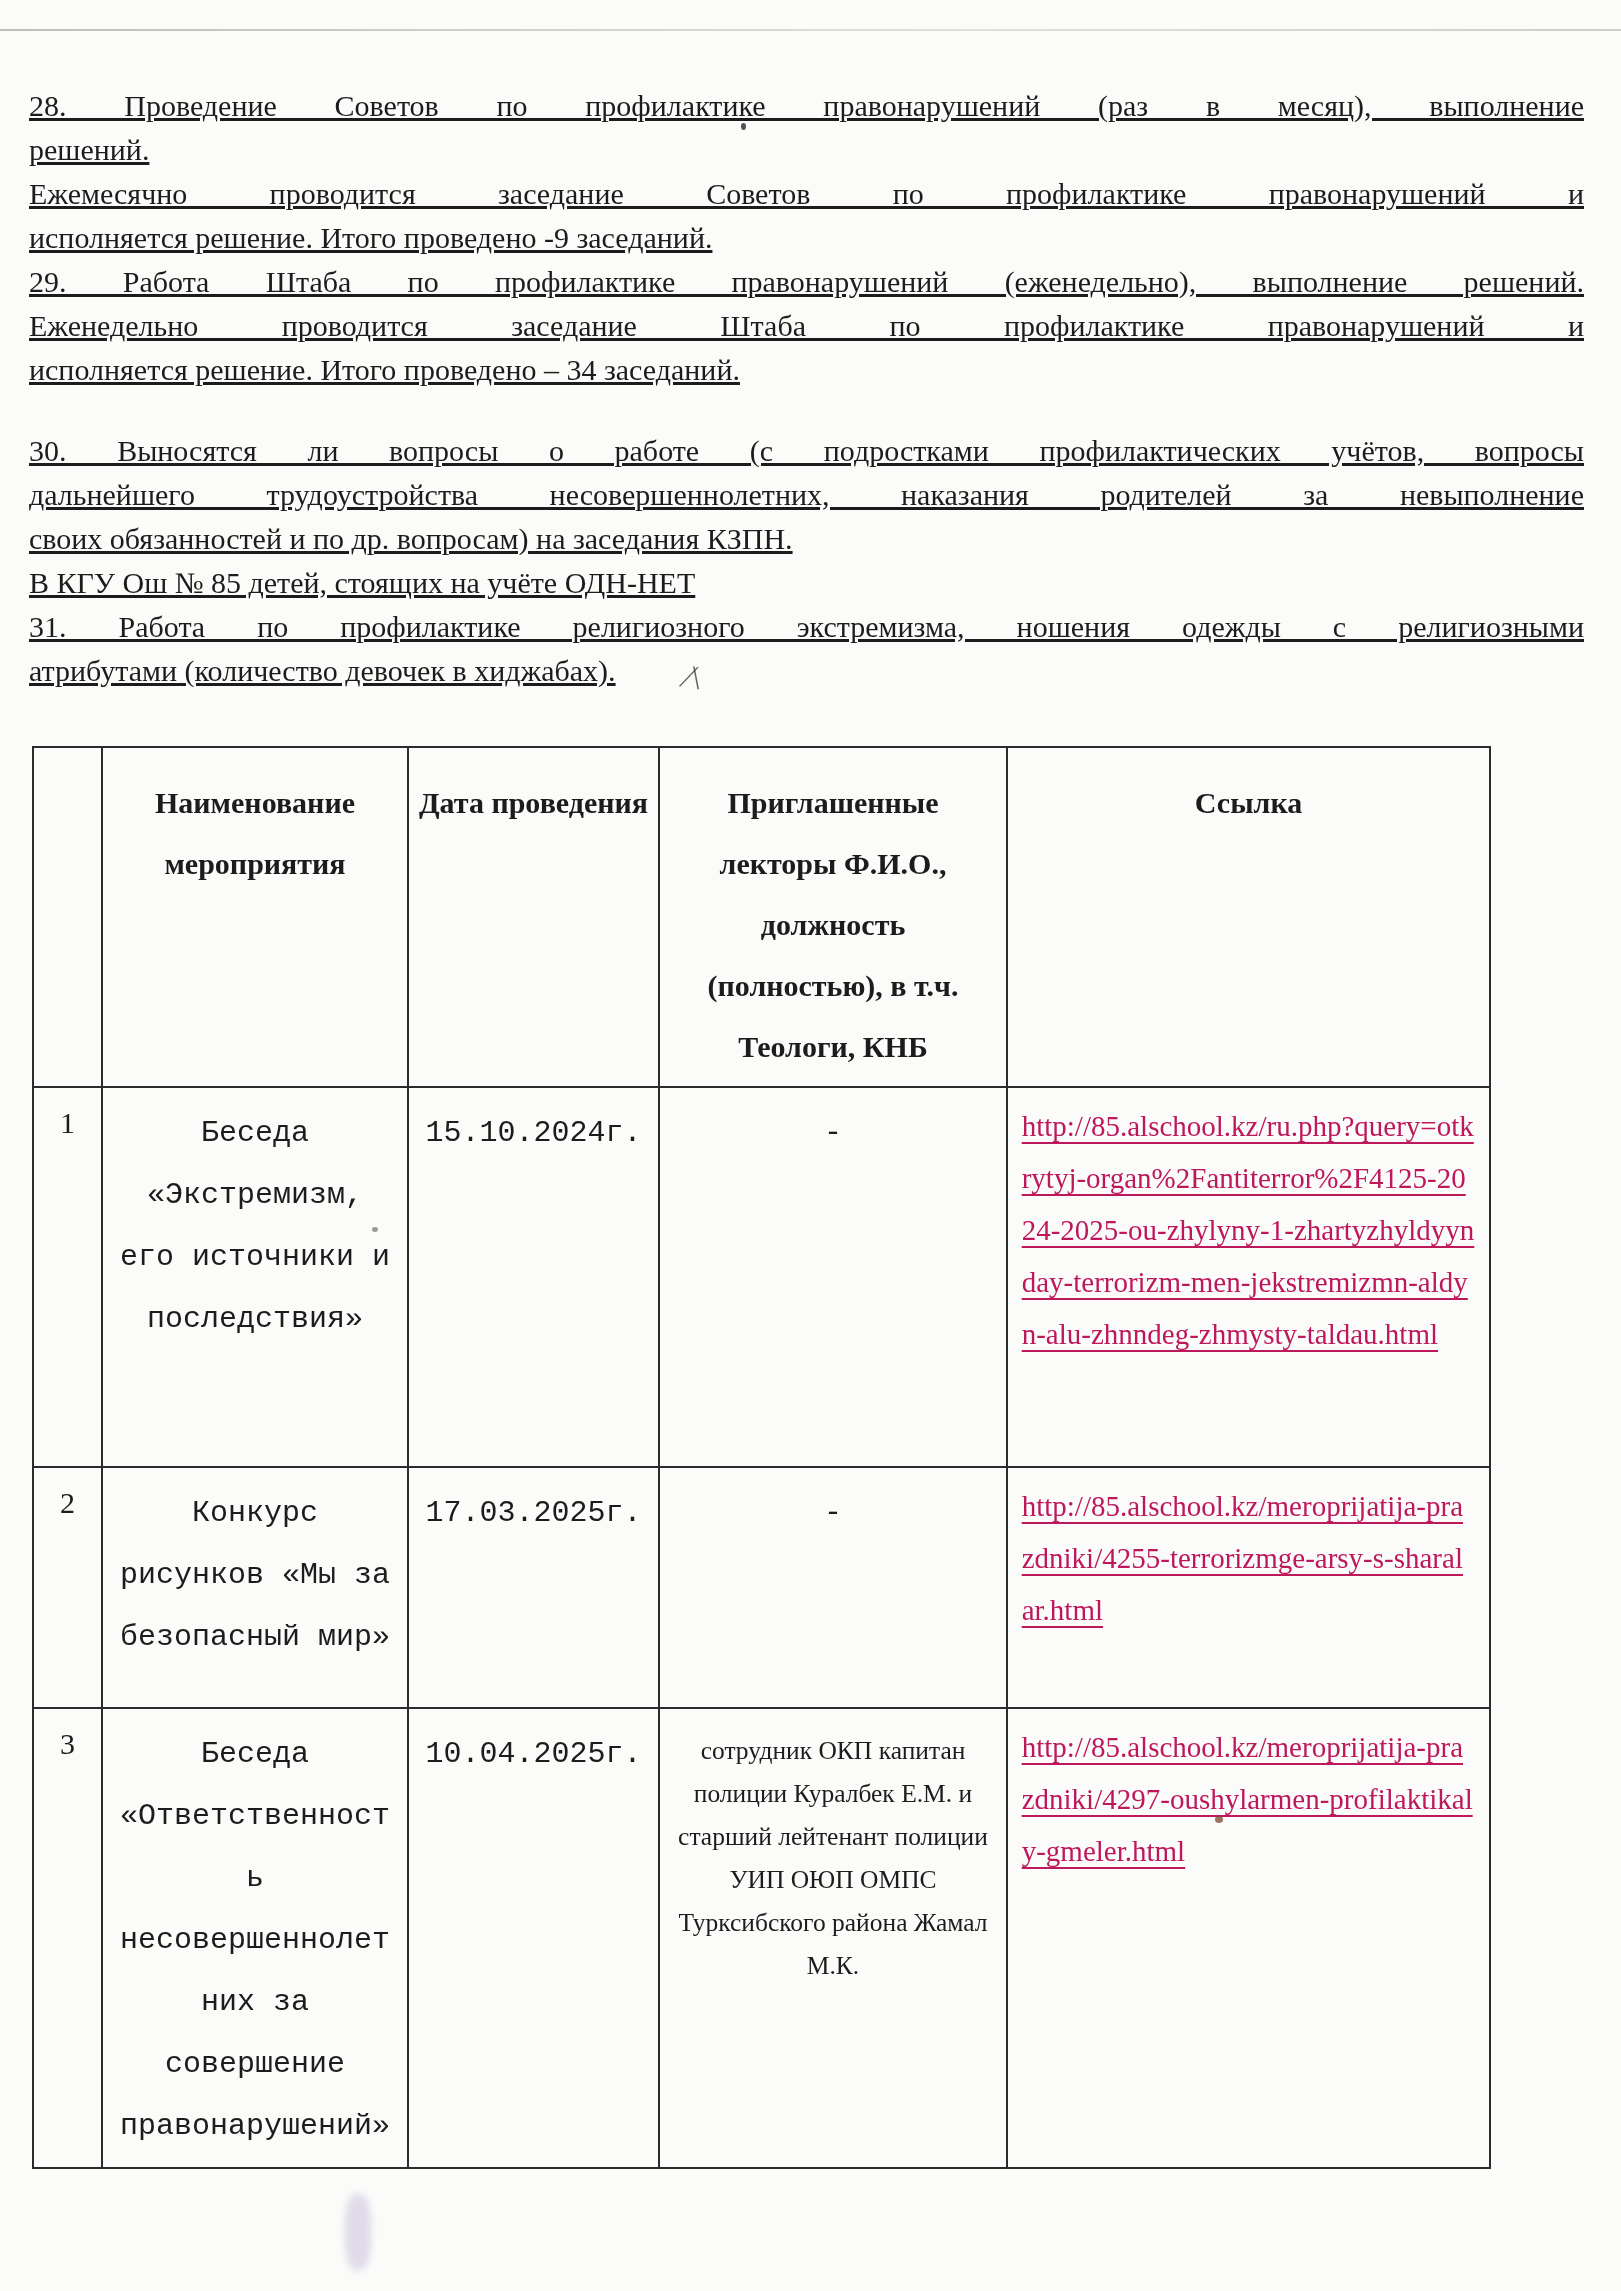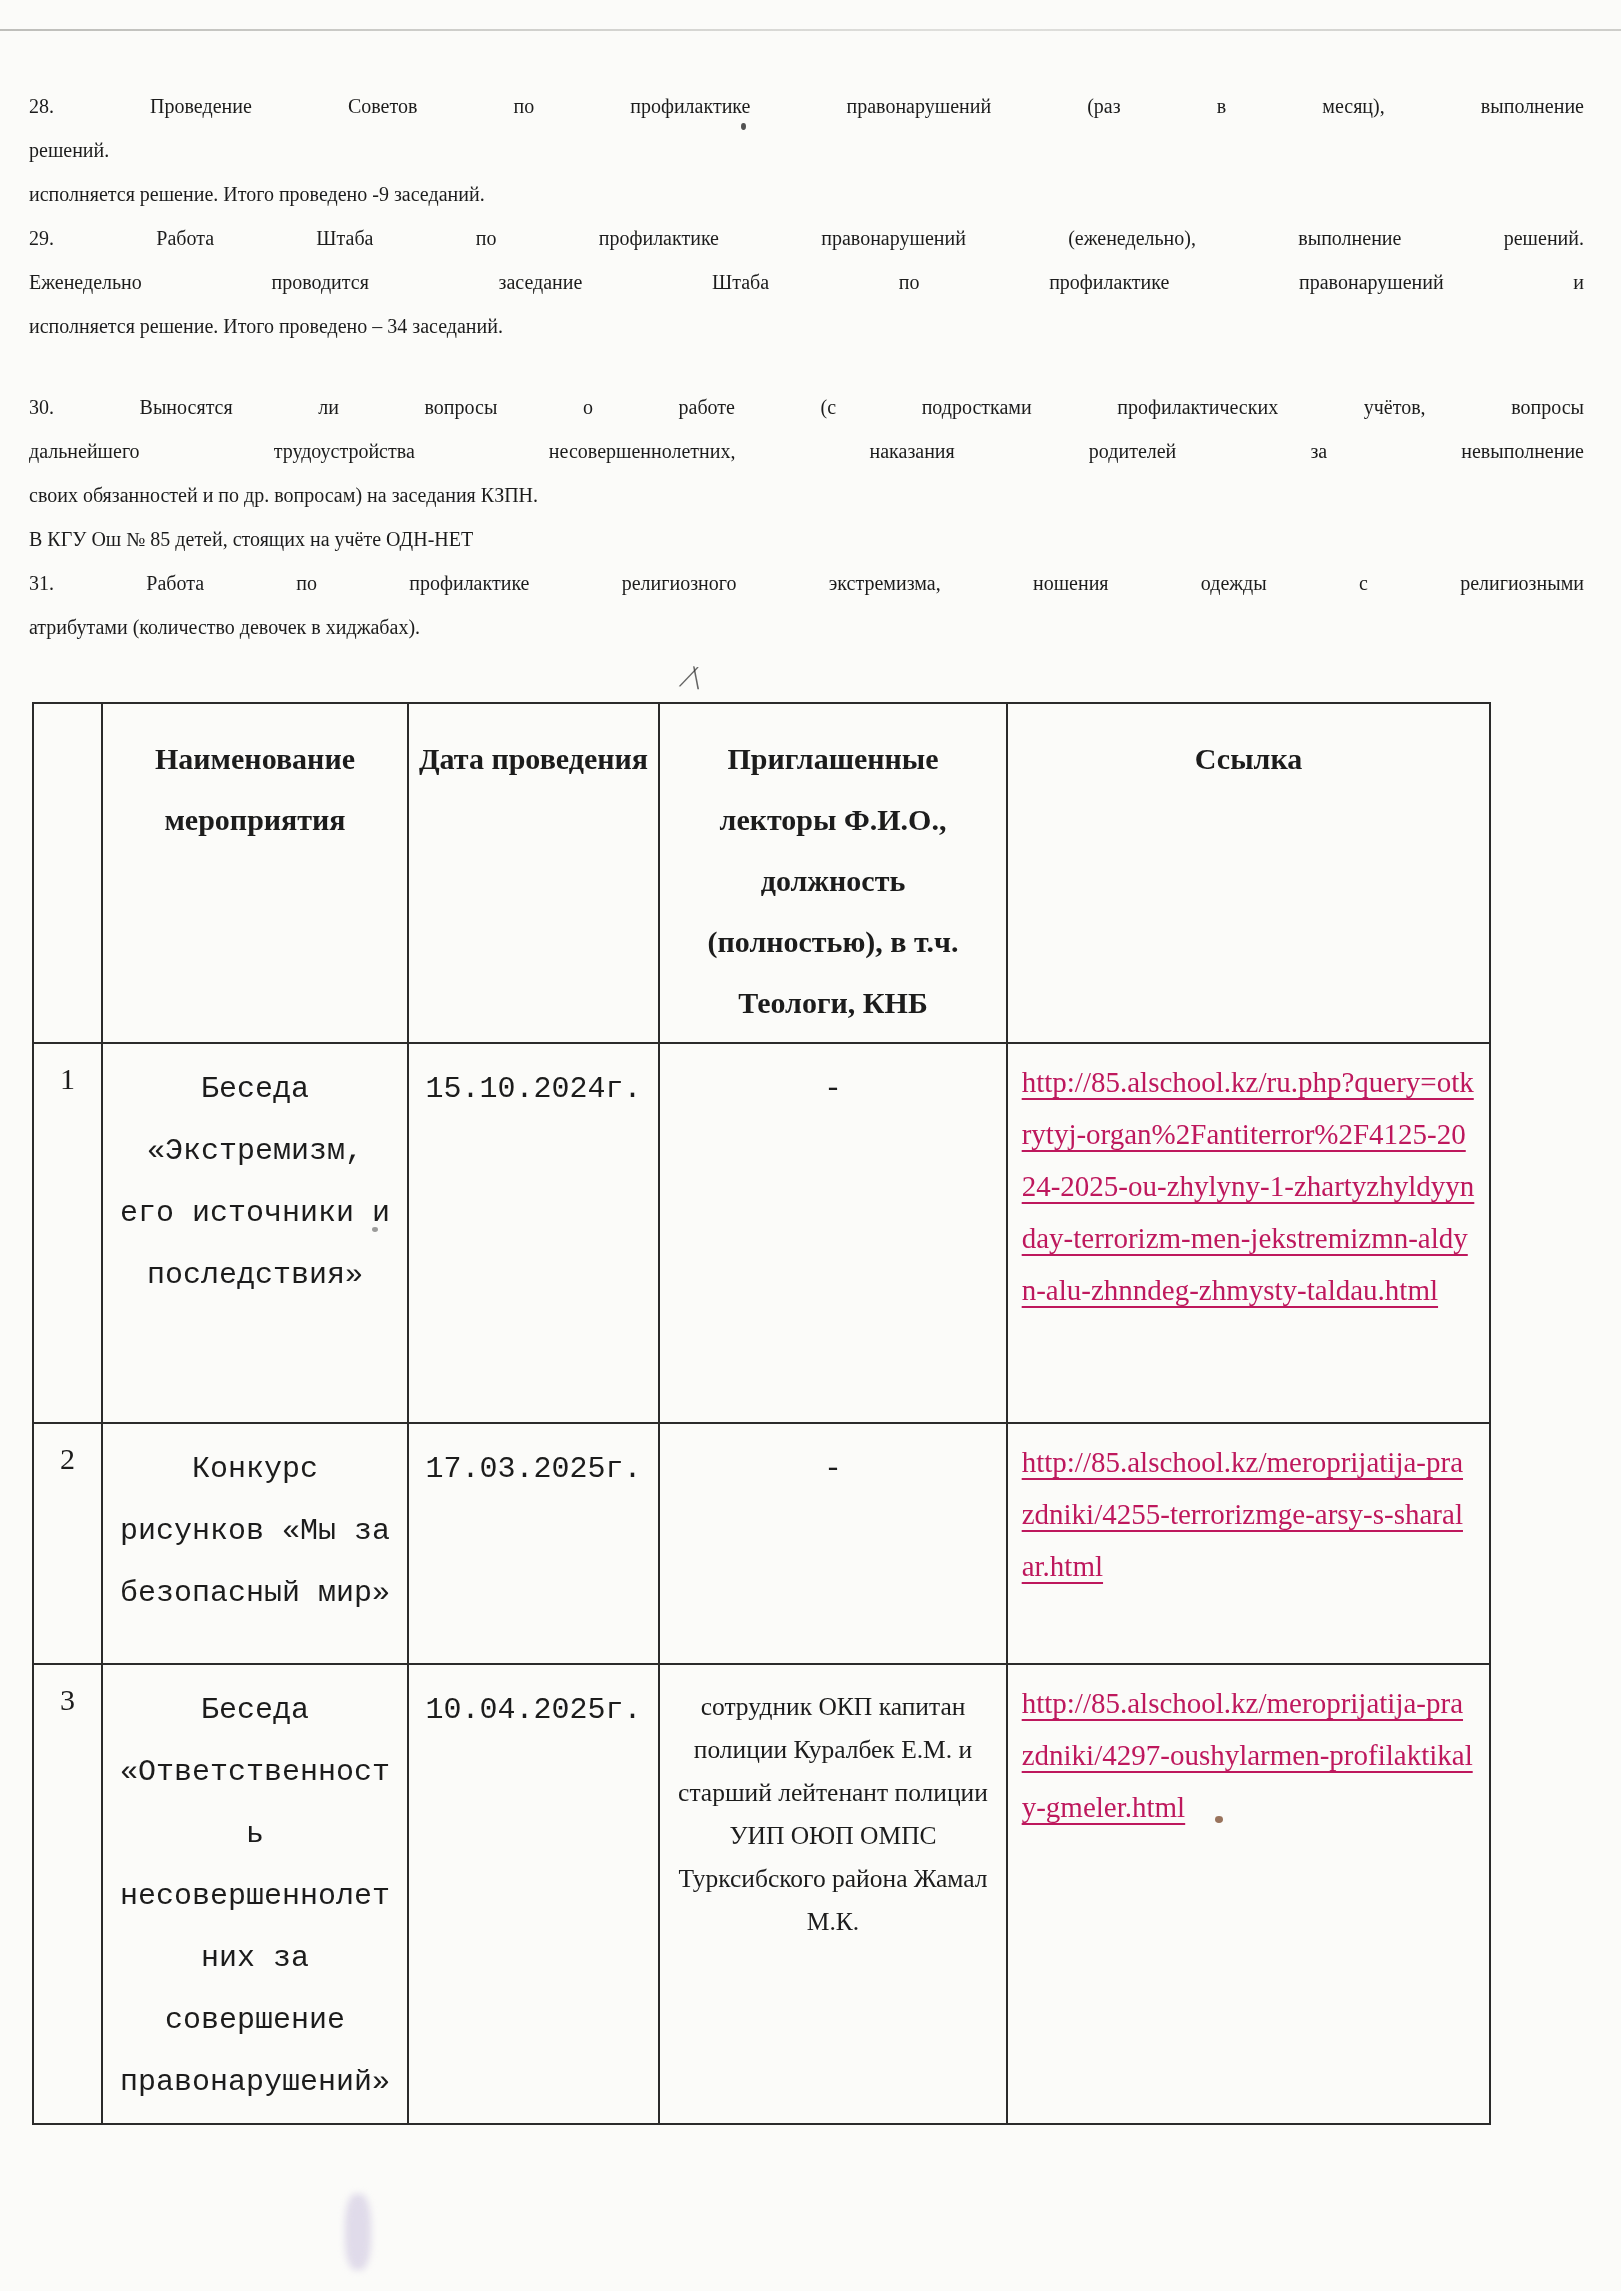--- a/index.html
+++ b/index.html
@@ -33,21 +33,21 @@
     border-radius: 40%;
   }
   .pen-mark {
     position: absolute;
     top: 659px; left: 686px;
     font-size: 33px;
     color: rgba(50,50,50,0.75);
     transform: rotate(8deg);
   }
   .content { padding: 84px 37px 0 29px; }
-  .para { font-size: 20px; line-height: 44px; }
+  .para { font-size: 30px; line-height: 44px; text-decoration: underline; }
   .para .line { text-align: justify; text-align-last: justify; }
   .para .lastline { text-align: left; text-align-last: left; }
   .gap-before { margin-top: 37px; }
   table.events {
     margin-top: 53px;
     margin-left: 3px;
     width: 1457px;
     border-collapse: collapse;
     table-layout: fixed;
   }
@@ -114,20 +114,21 @@
   <div class="pen-mark">⁄\</div>
 
   <div class="content">
 
     <div class="para">
       <div class="line">28. Проведение Советов по профилактике правонарушений (раз в месяц), выполнение</div>
       <div class="lastline">решений.</div>
     </div>
 
     <div class="para">
+      <div class="line">Ежемесячно проводится заседание Советов по профилактике правонарушений и</div>
       <div class="lastline">исполняется решение. Итого проведено -9 заседаний.</div>
     </div>
 
     <div class="para">
       <div class="line">29. Работа Штаба по профилактике правонарушений (еженедельно), выполнение решений.</div>
     </div>
 
     <div class="para">
       <div class="line">Еженедельно проводится заседание Штаба по профилактике правонарушений и</div>
       <div class="lastline">исполняется решение. Итого проведено – 34 заседаний.</div>

